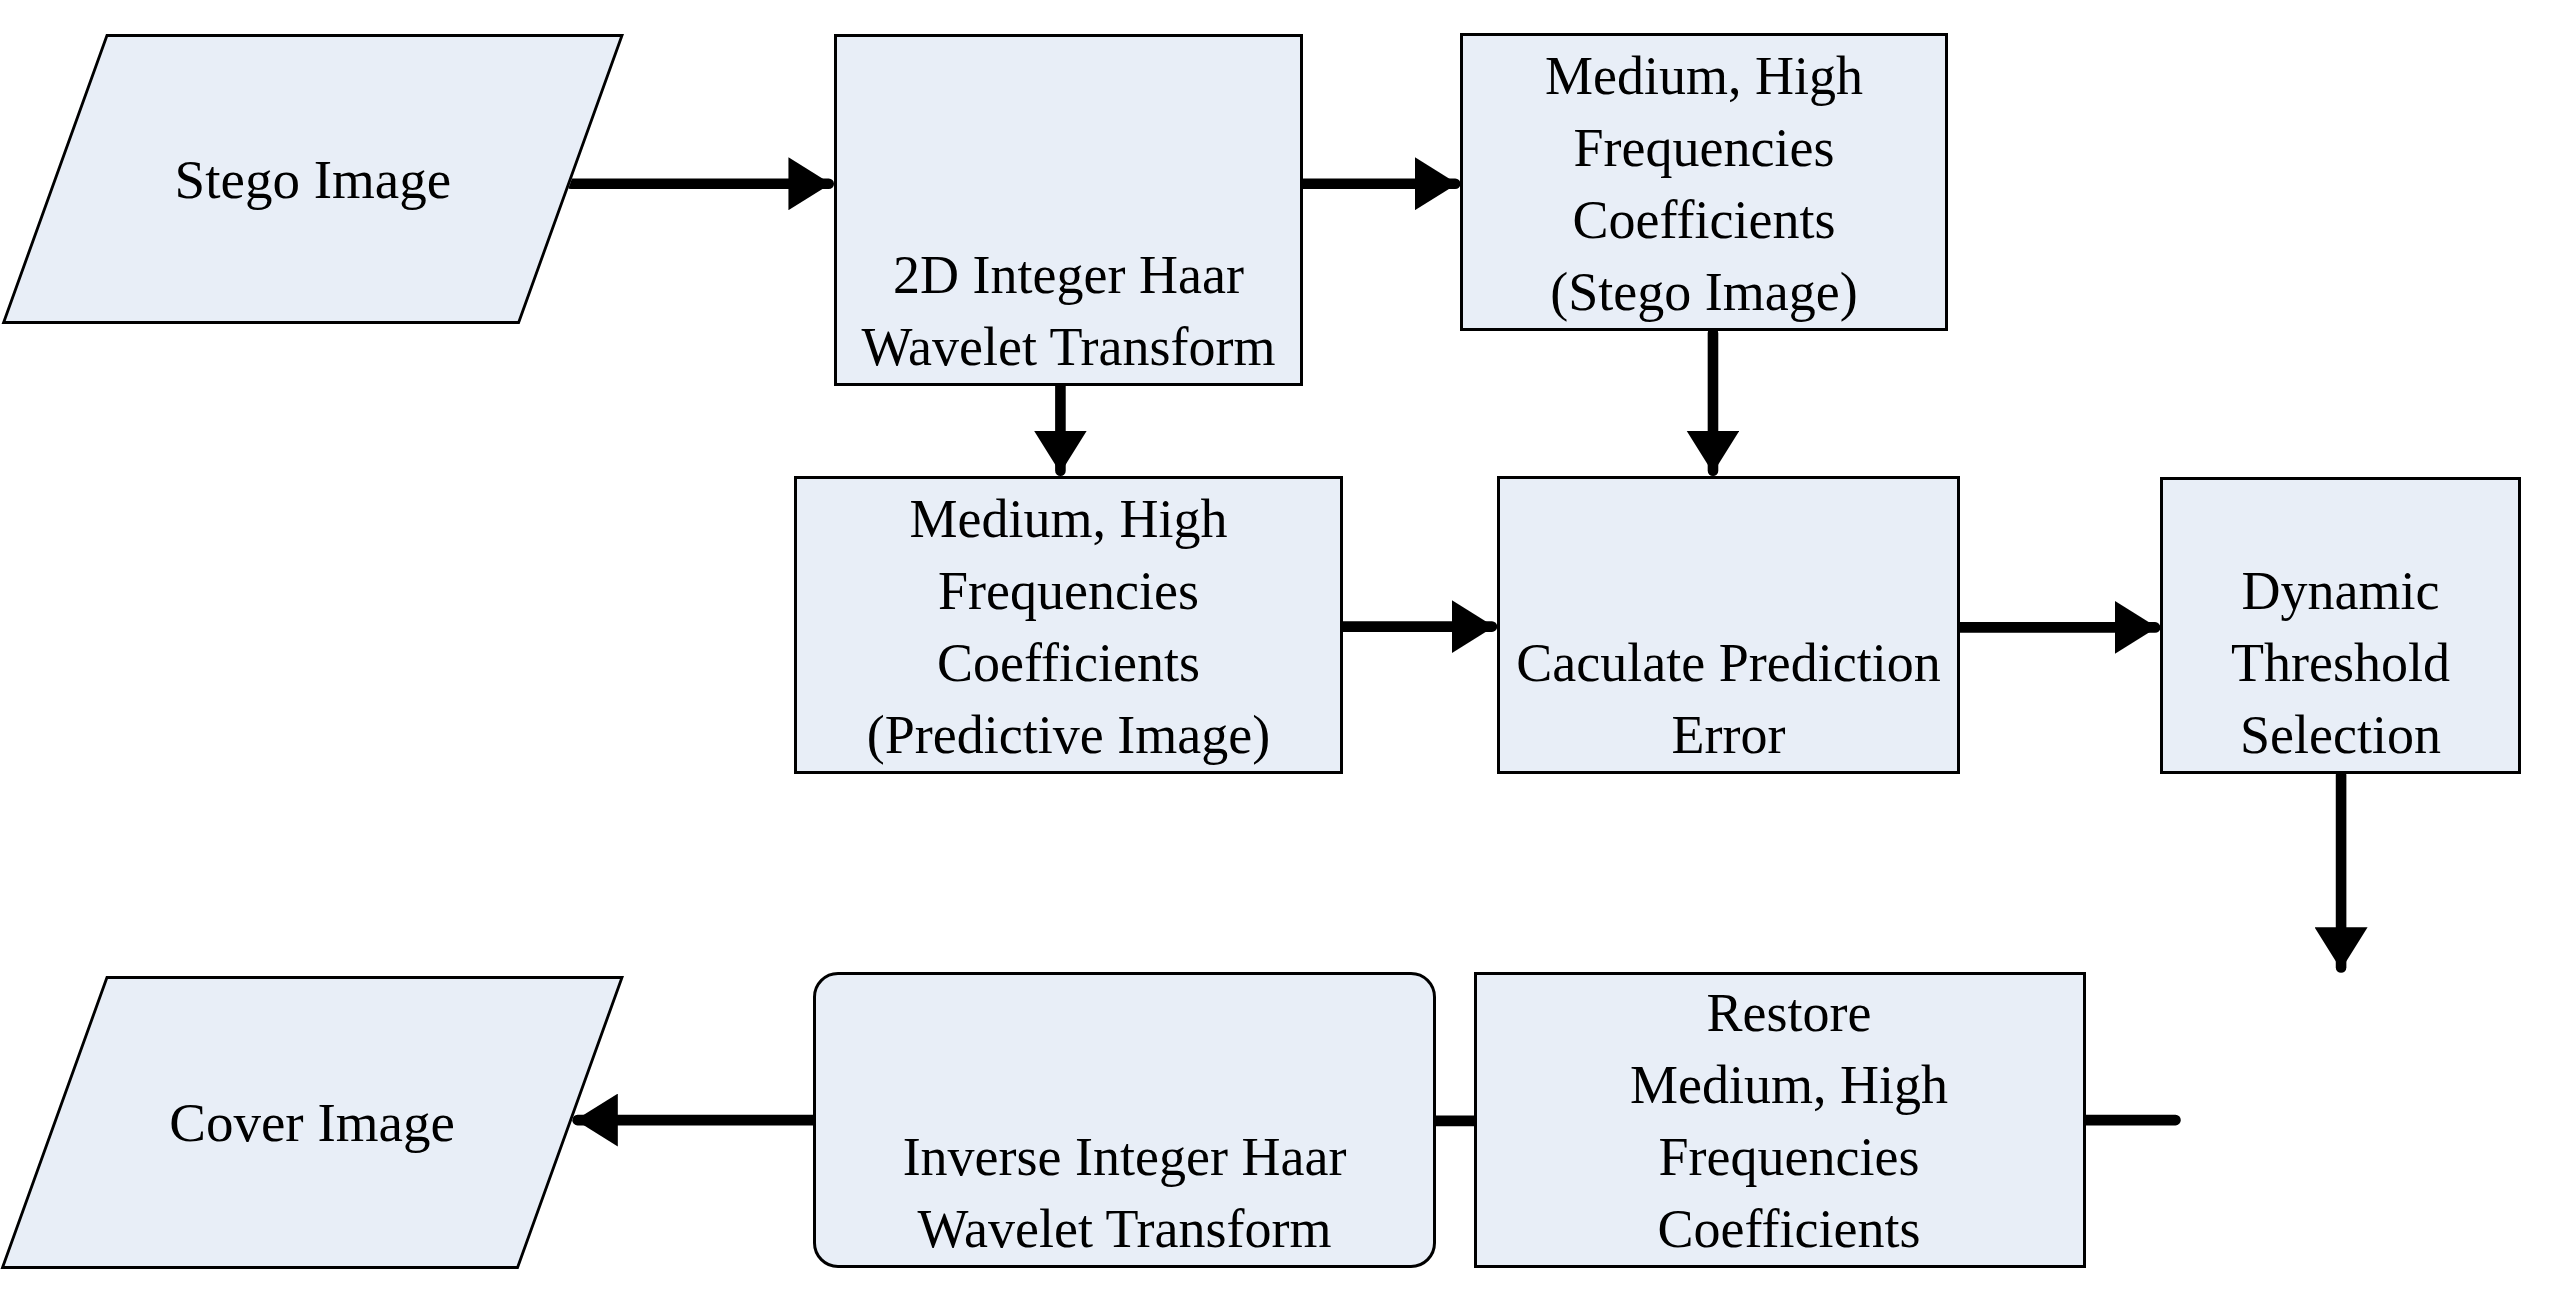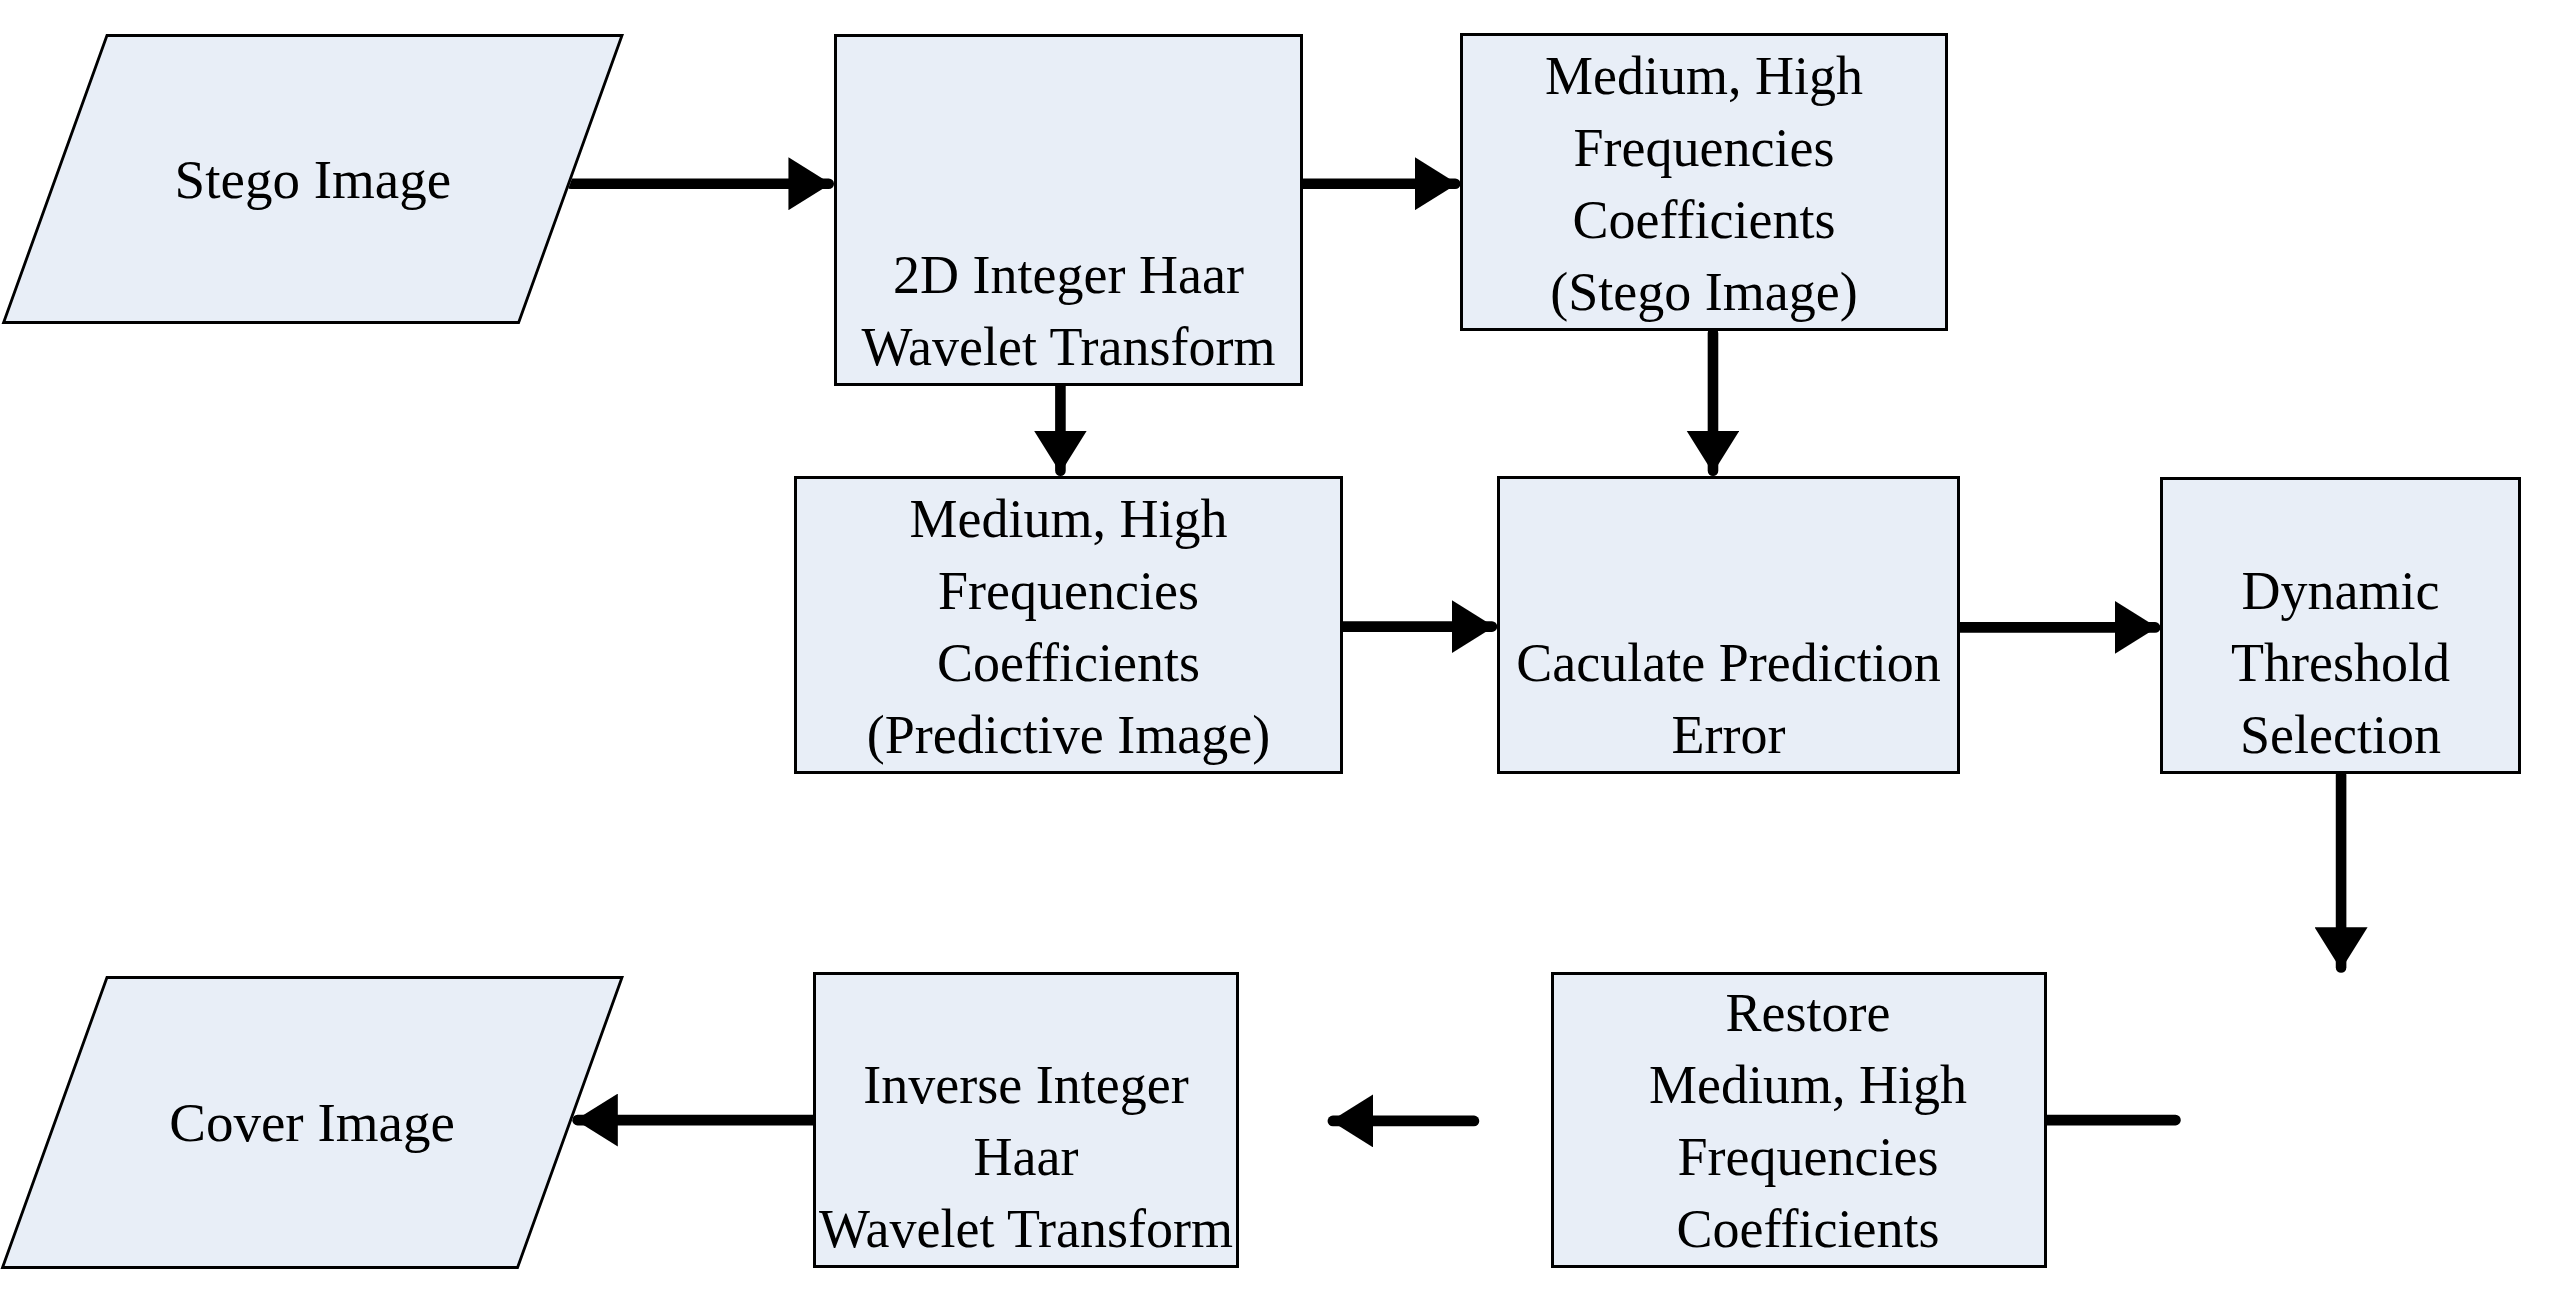--- a/index.html
+++ b/index.html
@@ -57,22 +57,22 @@
     font-size: 55px;
     line-height: 73px;
   }
   
   #node-stego-image        { left: 106px;  top: 34px;   width: 518px; height: 290px; }
   #node-haar-transform     { left: 834px; top: 34px;   width: 469px; height: 352px; }
   #node-mh-stego           { left: 1460px; top: 33px;   width: 488px; height: 298px; }
   #node-mh-predictive      { left: 794px;  top: 476px;  width: 549px; height: 298px; }
   #node-prediction-error   { left: 1497px; top: 476px;  width: 463px; height: 298px; }
   #node-dynamic-threshold  { left: 2160px; top: 477px;  width: 361px; height: 297px; }
-  #node-inverse-haar       { left: 813px;  top: 972px; width: 426px; height: 296px; }
-  #node-restore-mh         { left: 1551px; top: 972px; width: 496px; height: 296px; padding-left: 18px; }
+  #node-inverse-haar       { left: 813px;  top: 972px; width: 623px; height: 296px; border-radius: 25px; }
+  #node-restore-mh         { left: 1474px; top: 972px; width: 612px; height: 296px; padding-left: 18px; }
   #node-data-extraction    { left: 2175px; top: 972px; width: 347px; height: 296px; }
   #node-cover-image        { left: 106px;  top: 976px; width: 518px; height: 293px; }
 </style>
 </head>
 <body>
 
 <div id="canvas">
 
   <svg id="arrow-layer" viewBox="0 0 3158 1586" xmlns="http://www.w3.org/2000/svg">
     <defs>

